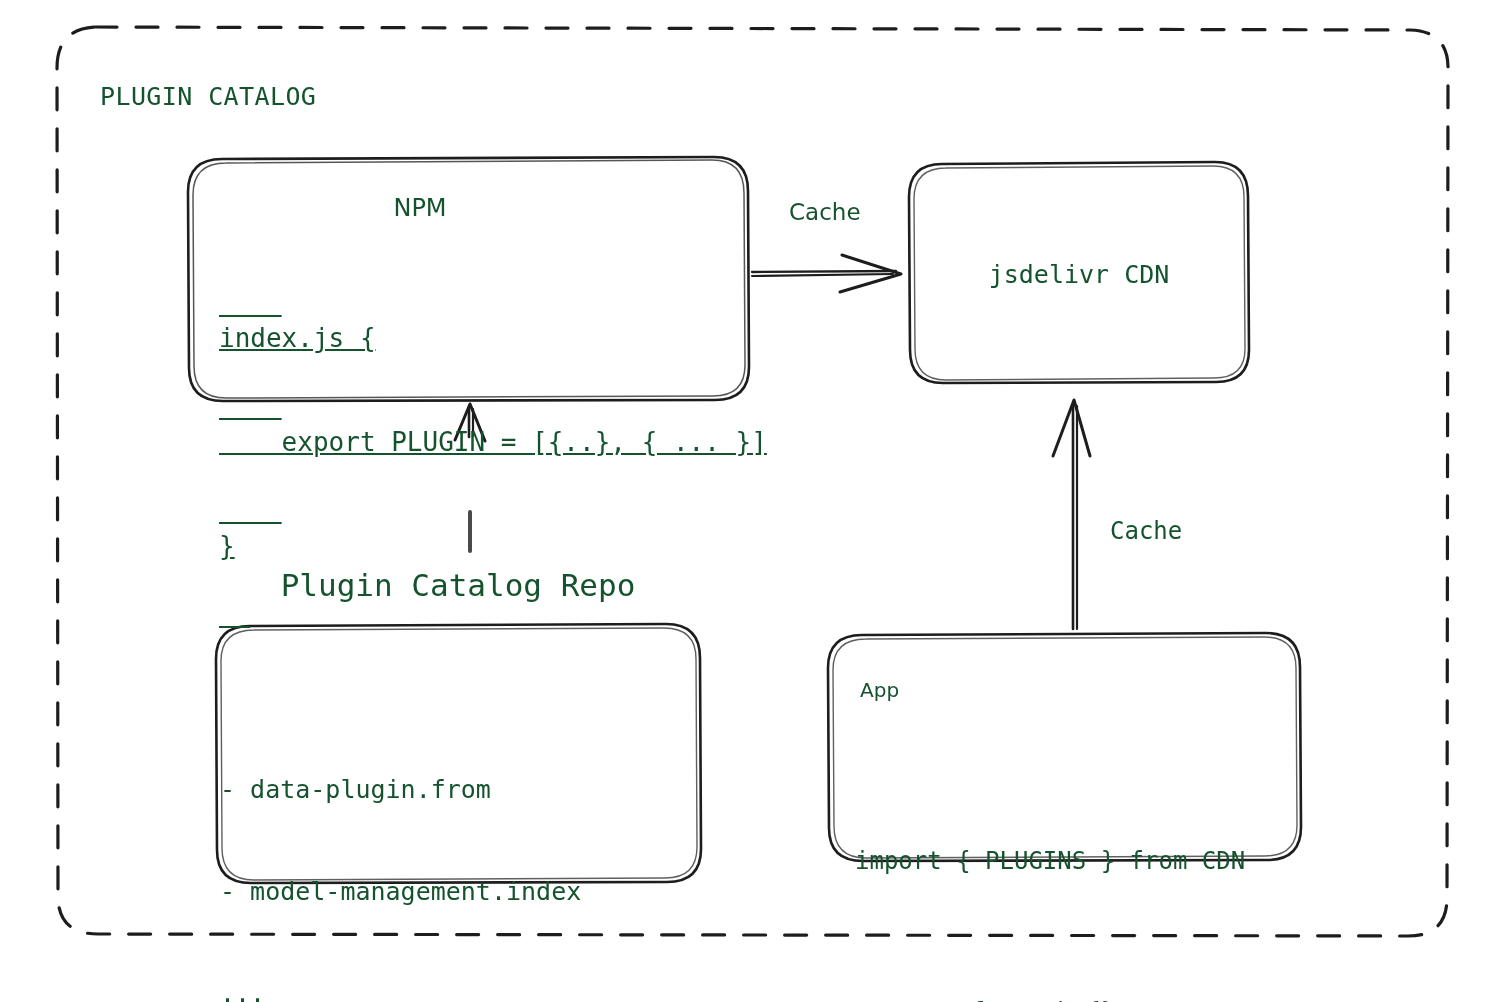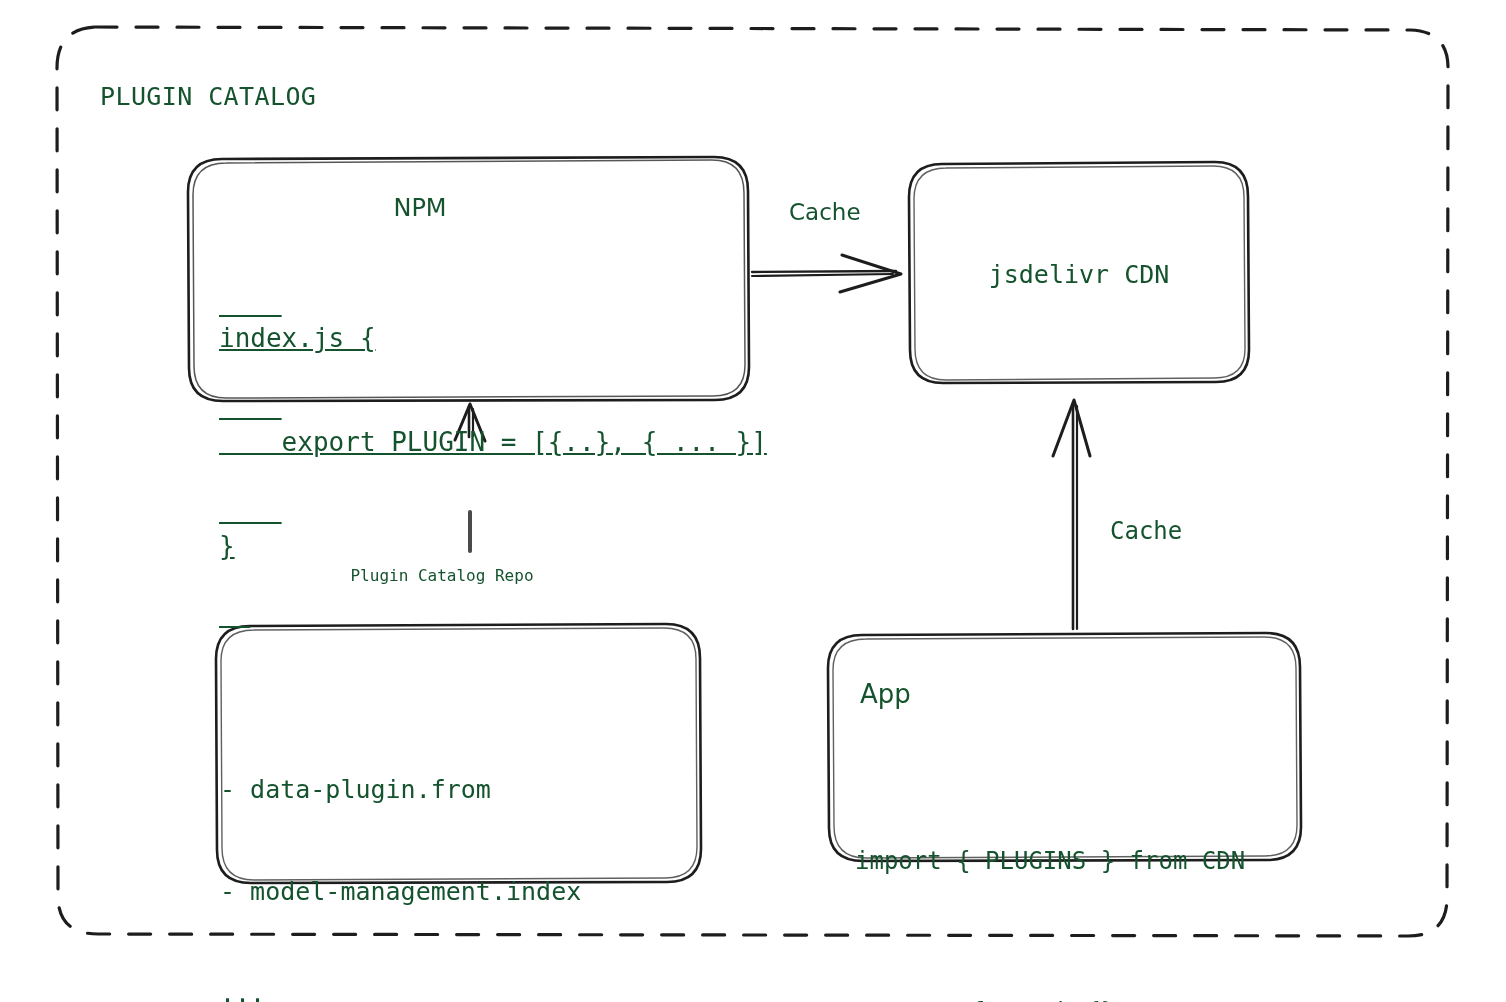--- a/index.html
+++ b/index.html
@@ -70,41 +70,41 @@
   }
   .t-webpack {
     left: 372px;
     top: 446px;
     width: 196px;
     text-align: center;
     font-size: 24px;
     line-height: 1.34;
   }
   .t-repo-title {
-    left: 200px;
+    left: 216px;
     top: 565px;
     width: 484px;
     text-align: center;
-    font-size: 16px;
+    font-size: 31px;
   }
   .t-repo-body {
     left: 220px;
     top: 705px;
     font-size: 25px;
     line-height: 1.36;
   }
   .t-import {
     left: 1110px;
     top: 516px;
     font-size: 24px;
   }
   .t-app-title {
     left: 860px;
     top: 677px;
-    font-size: 26px;
+    font-size: 20px;
   }
   .t-app-code {
     left: 855px;
     top: 735px;
     font-size: 24px;
     line-height: 2.1;
   }
   .hit {
     position: absolute;
     background: transparent;

